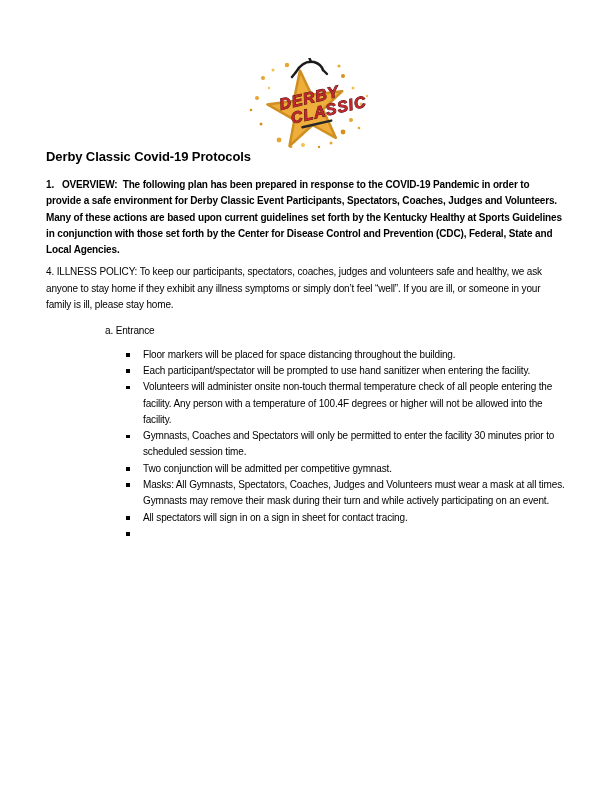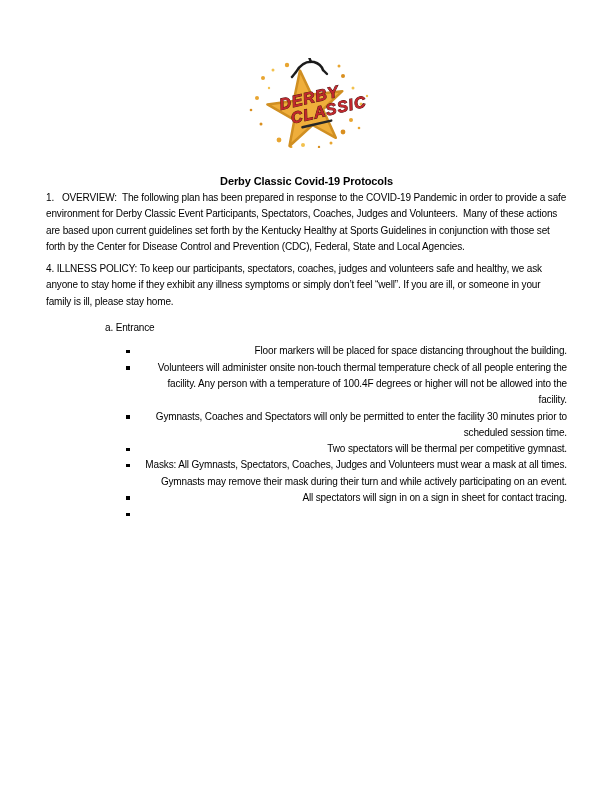--- a/index.html
+++ b/index.html
@@ -7,47 +7,46 @@
     position:relative;
     width:612px;height:792px;
     background:#ffffff;
     font-family:"Liberation Sans",sans-serif;
     color:#000;
     overflow:hidden;
   }
   .inner{padding:0 45px 0 46px;}
   .logo-wrap{margin-top:58px;display:flex;justify-content:center;}
   .doc-title{
-    margin:24px 0 0 0;
-    text-align:center;
-    font-size:11px;
+    margin:0 0 0 0;
+    text-align:left;
+    font-size:13px;
     font-weight:bold;
     letter-spacing:-0.1px;
     line-height:18px;
   }
   .body-text{
     margin:0 0 6px 0;
     font-size:10px;
     line-height:16.3px;
     letter-spacing:-0.15px;
     white-space:pre-wrap;
   }
-  .first-par{}
+  .first-par{margin-top:11px;font-weight:bold;}
   .section-label{
     margin:10px 0 0 59px;
     font-size:10px;
     line-height:16.3px;
     letter-spacing:-0.15px;
     white-space:pre-wrap;
   }
   ul.bullets{
     margin:7px 0 0 0;
     padding:0 0 0 79px;
     list-style:none;
-    text-align:right;
   }
   ul.bullets li{
     position:relative;
     padding-left:18px;
     font-size:10px;
     line-height:16.3px;
     letter-spacing:-0.15px;
     white-space:pre-wrap;
   }
   ul.bullets .sq{
@@ -114,23 +113,24 @@
 
     <h1 class="doc-title">Derby Classic Covid-19 Protocols</h1>
 
     <p class="body-text first-par">1.   OVERVIEW:  The following plan has been prepared in response to the COVID-19 Pandemic in order to provide a safe environment for Derby Classic Event Participants, Spectators, Coaches, Judges and Volunteers.  Many of these actions are based upon current guidelines set forth by the Kentucky Healthy at Sports Guidelines in conjunction with those set forth by the Center for Disease Control and Prevention (CDC), Federal, State and Local Agencies.</p>
     <p class="body-text">4. ILLNESS POLICY: To keep our participants, spectators, coaches, judges and volunteers safe and healthy, we ask anyone to stay home if they exhibit any illness symptoms or simply don’t feel “well”. If you are ill, or someone in your family is ill, please stay home.</p>
 
     <div class="section-label">a. Entrance</div>
 
     <ul class="bullets">
       <li><span class="sq"></span><span>Floor markers will be placed for space distancing throughout the building.</span></li>
+      <li><span class="sq"></span><span>Each participant/spectator will be prompted to use hand sanitizer when entering the facility.</span></li>
       <li><span class="sq"></span><span>Volunteers will administer onsite non-touch thermal temperature check of all people entering the facility. Any person with a temperature of 100.4F degrees or higher will not be allowed into the facility.</span></li>
       <li><span class="sq"></span><span>Gymnasts, Coaches and Spectators will only be permitted to enter the facility 30 minutes prior to scheduled session time.</span></li>
-      <li><span class="sq"></span><span>Two spectators will be thermal per competitive gymnast.</span></li>
+      <li><span class="sq"></span><span>Two conjunction will be admitted per competitive gymnast.</span></li>
       <li><span class="sq"></span><span>Masks: All Gymnasts, Spectators, Coaches, Judges and Volunteers must wear a mask at all times.  Gymnasts may remove their mask during their turn and while actively participating on an event.</span></li>
       <li><span class="sq"></span><span>All spectators will sign in on a sign in sheet for contact tracing.</span></li>
       <li><span class="sq"></span></li>
       <li><span class="sq"></span></li>
     </ul>
 
   </div>
 </div>
 
 </body></html>

